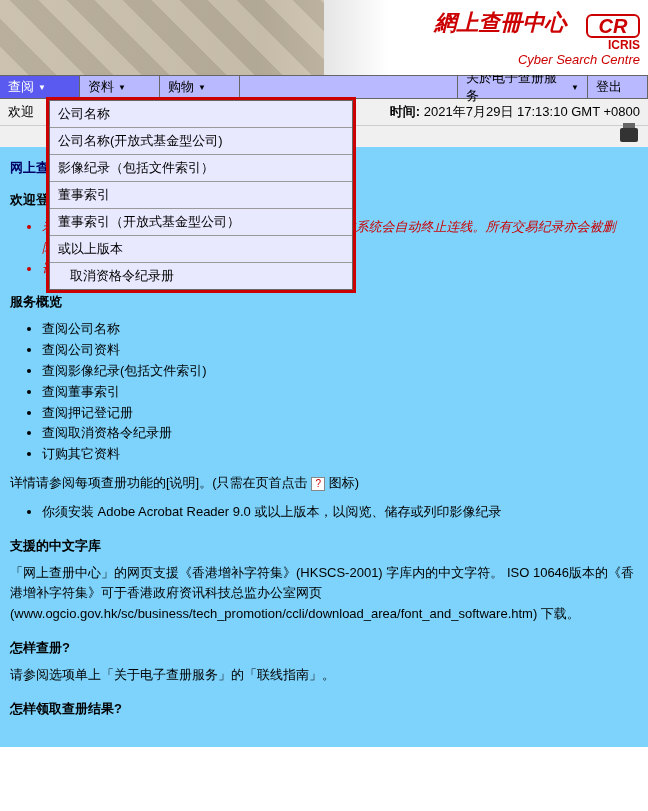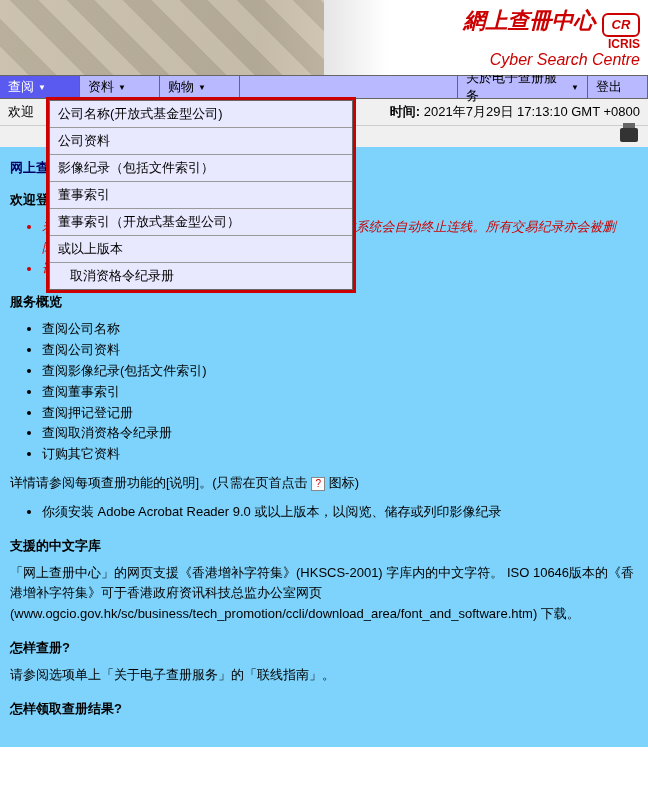--- a/index.html
+++ b/index.html
@@ -2,22 +2,22 @@
 <html><head>
 <meta charset="utf-8">
 <style>
 * { margin: 0; padding: 0; box-sizing: border-box; }
 body { font-family: Arial, sans-serif; font-size: 13px; width: 648px; background: #fff; }
 .banner { height: 75px; background: linear-gradient(to right, #ddd 0%, #ccc 40%, #fff 60%, #fff 100%); position: relative; display: flex; align-items: center; justify-content: flex-end; padding-right: 8px; }
 .banner-left { position: absolute; left: 0; top: 0; width: 50%; height: 100%; background: repeating-linear-gradient(45deg, #c0b090, #c0b090 20px, #a09070 20px, #a09070 40px); opacity: 0.6; }
 .banner-right { text-align: right; z-index: 2; }
 .banner-title { color: #c00; font-size: 22px; font-weight: bold; font-style: italic; text-align: right; }
 .banner-sub1 { color: #c00; font-size: 12px; font-weight: bold; }
-.banner-sub2 { color: #c00; font-size: 16px; font-style: italic; }
-.cr-badge { display: inline-flex; align-items: center; justify-content: center; width: 38px; height: 24px; border: 2px solid #c00; border-radius: 6px; color: #c00; font-weight: bold; font-style: italic; font-size: 13px; margin-left: 3px; vertical-align: middle; }
+.banner-sub2 { color: #c00; font-size: 13px; font-style: italic; }
+.cr-badge { display: inline-flex; align-items: center; justify-content: center; width: 54px; height: 24px; border: 2px solid #c00; border-radius: 6px; color: #c00; font-weight: bold; font-style: italic; font-size: 20px; margin-left: 16px; vertical-align: middle; }
 .menubar { background: #b9b9ff; border-top: 1px solid #666; border-bottom: 1px solid #666; display: flex; height: 24px; }
 .menu-item { border-right: 1px solid #666; padding: 3px 8px; cursor: pointer; display: flex; align-items: center; gap: 4px; }
 .menu-item.active { background: #5a5af0; color: #fff; }
 .menu-spacer { flex: 1; border-right: 1px solid #666; }
 .dropdown-arrow { font-size: 8px; }
 .welcome-bar { background: #f0f0f0; padding: 4px 8px; display: flex; justify-content: space-between; align-items: center; border-bottom: 1px solid #ccc; }
 .print-icon { width: 18px; height: 14px; background: #333; display: inline-block; border-radius: 2px; position: relative; }
 .print-icon::before { content: ''; position: absolute; top: -5px; left: 3px; width: 12px; height: 5px; background: #666; }
 .content { background: #7dd3fc; padding: 8px 10px; min-height: 600px; position: relative; }
 .red-text { color: #c00; font-style: italic; }
@@ -113,21 +113,21 @@
   <div class="body-text">「网上查册中心」的网页支援《香港增补字符集》(HKSCS-2001) 字库内的中文字符。 ISO 10646版本的《香港增补字符集》可于香港政府资讯科技总监办公室网页 (www.ogcio.gov.hk/sc/business/tech_promotion/ccli/download_area/font_and_software.htm) 下载。</div>
 
   <div class="section-title">怎样查册?</div>
   <div class="body-text">请参阅选项单上「关于电子查册服务」的「联线指南」。</div>
 
   <div class="section-title">怎样领取查册结果?</div>
 </div>
 
 <div class="dropdown-menu">
   <div class="dropdown-menu-inner">
+    <div class="dd-item">公司名称</div>
     <div class="dd-item">公司名称(开放式基金型公司)</div>
-    <div class="dd-item">公司资料</div>
     <div class="dd-item">影像纪录（包括文件索引）</div>
     <div class="dd-item">董事索引</div>
     <div class="dd-item">董事索引（开放式基金型公司）</div>
     <div class="dd-item">或以上版本</div>
     <div class="dd-item">取消资格令纪录册</div>
   </div>
 </div>
 
 </body></html>

